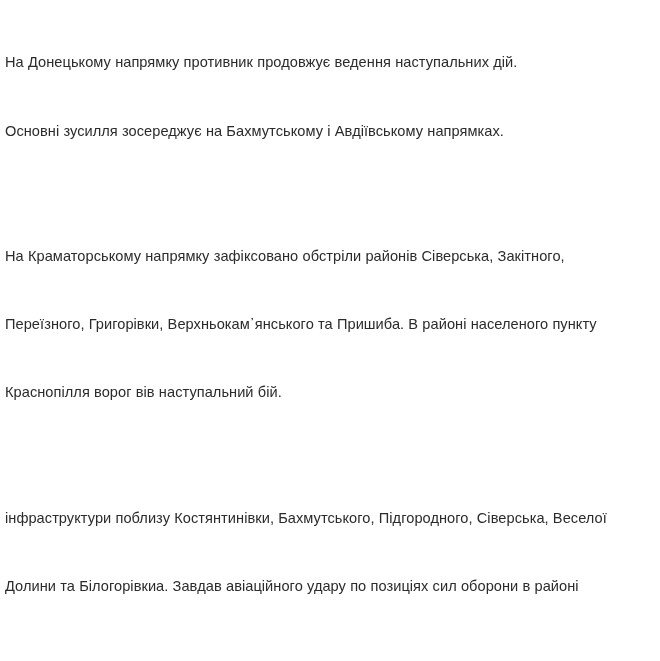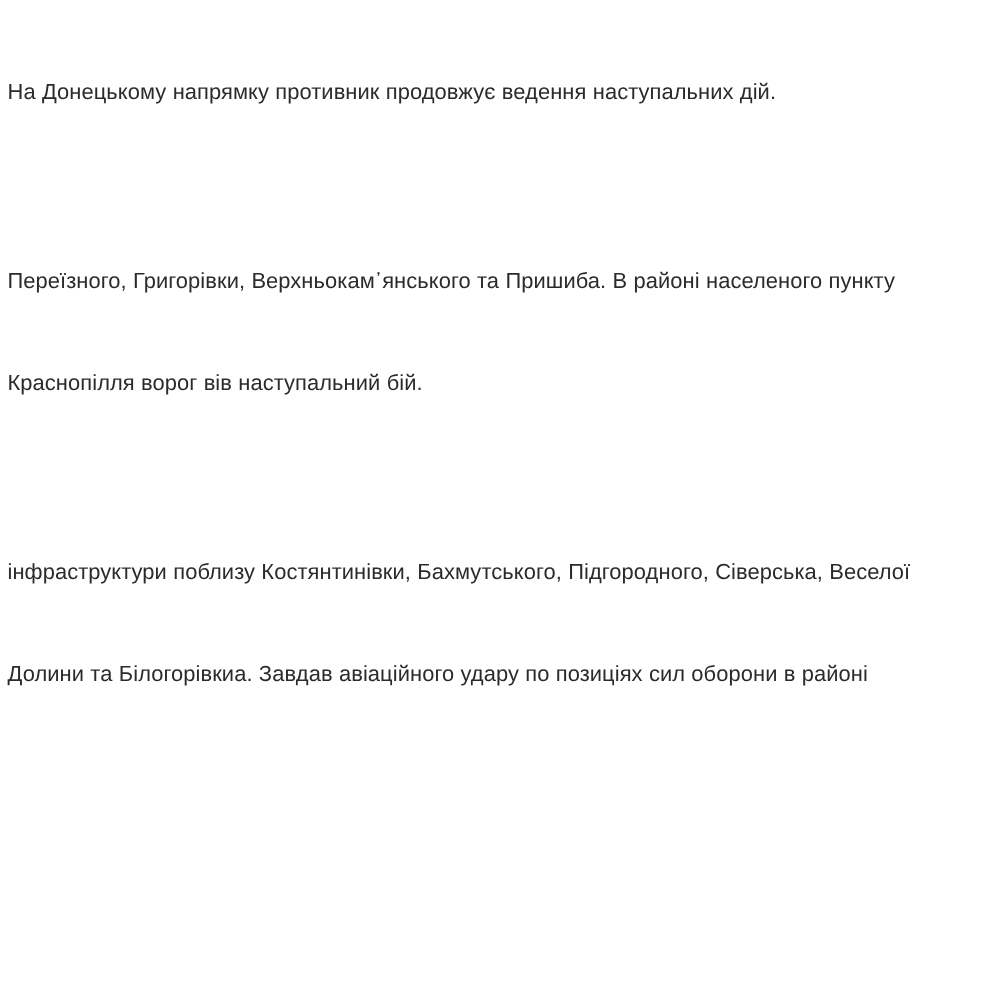--- a/index.html
+++ b/index.html
@@ -45,23 +45,25 @@
     white-space: pre;
   }
 </style>
 </head>
 <body>
 
 <div id="report">
 
   <p class="para">
     <span class="ln">На Донецькому напрямку противник продовжує ведення наступальних дій.</span>
+    <span class="ln">Основні зусилля зосереджує на Бахмутському і Авдіївському напрямках.</span>
   </p>
 
   <p class="para">
+    <span class="ln">На Краматорському напрямку зафіксовано обстріли районів Сіверська, Закітного,</span>
     <span class="ln">Переїзного, Григорівки, Верхньокам᾽янського та Пришиба. В районі населеного пункту</span>
     <span class="ln">Краснопілля ворог вів наступальний бій.</span>
   </p>
 
   <p class="para">
     <span class="ln">інфраструктури поблизу Костянтинівки, Бахмутського, Підгородного, Сіверська, Веселої</span>
     <span class="ln">Долини та Білогорівкиа. Завдав авіаційного удару по позиціях сил оборони в районі</span>
     
     
   </p>

